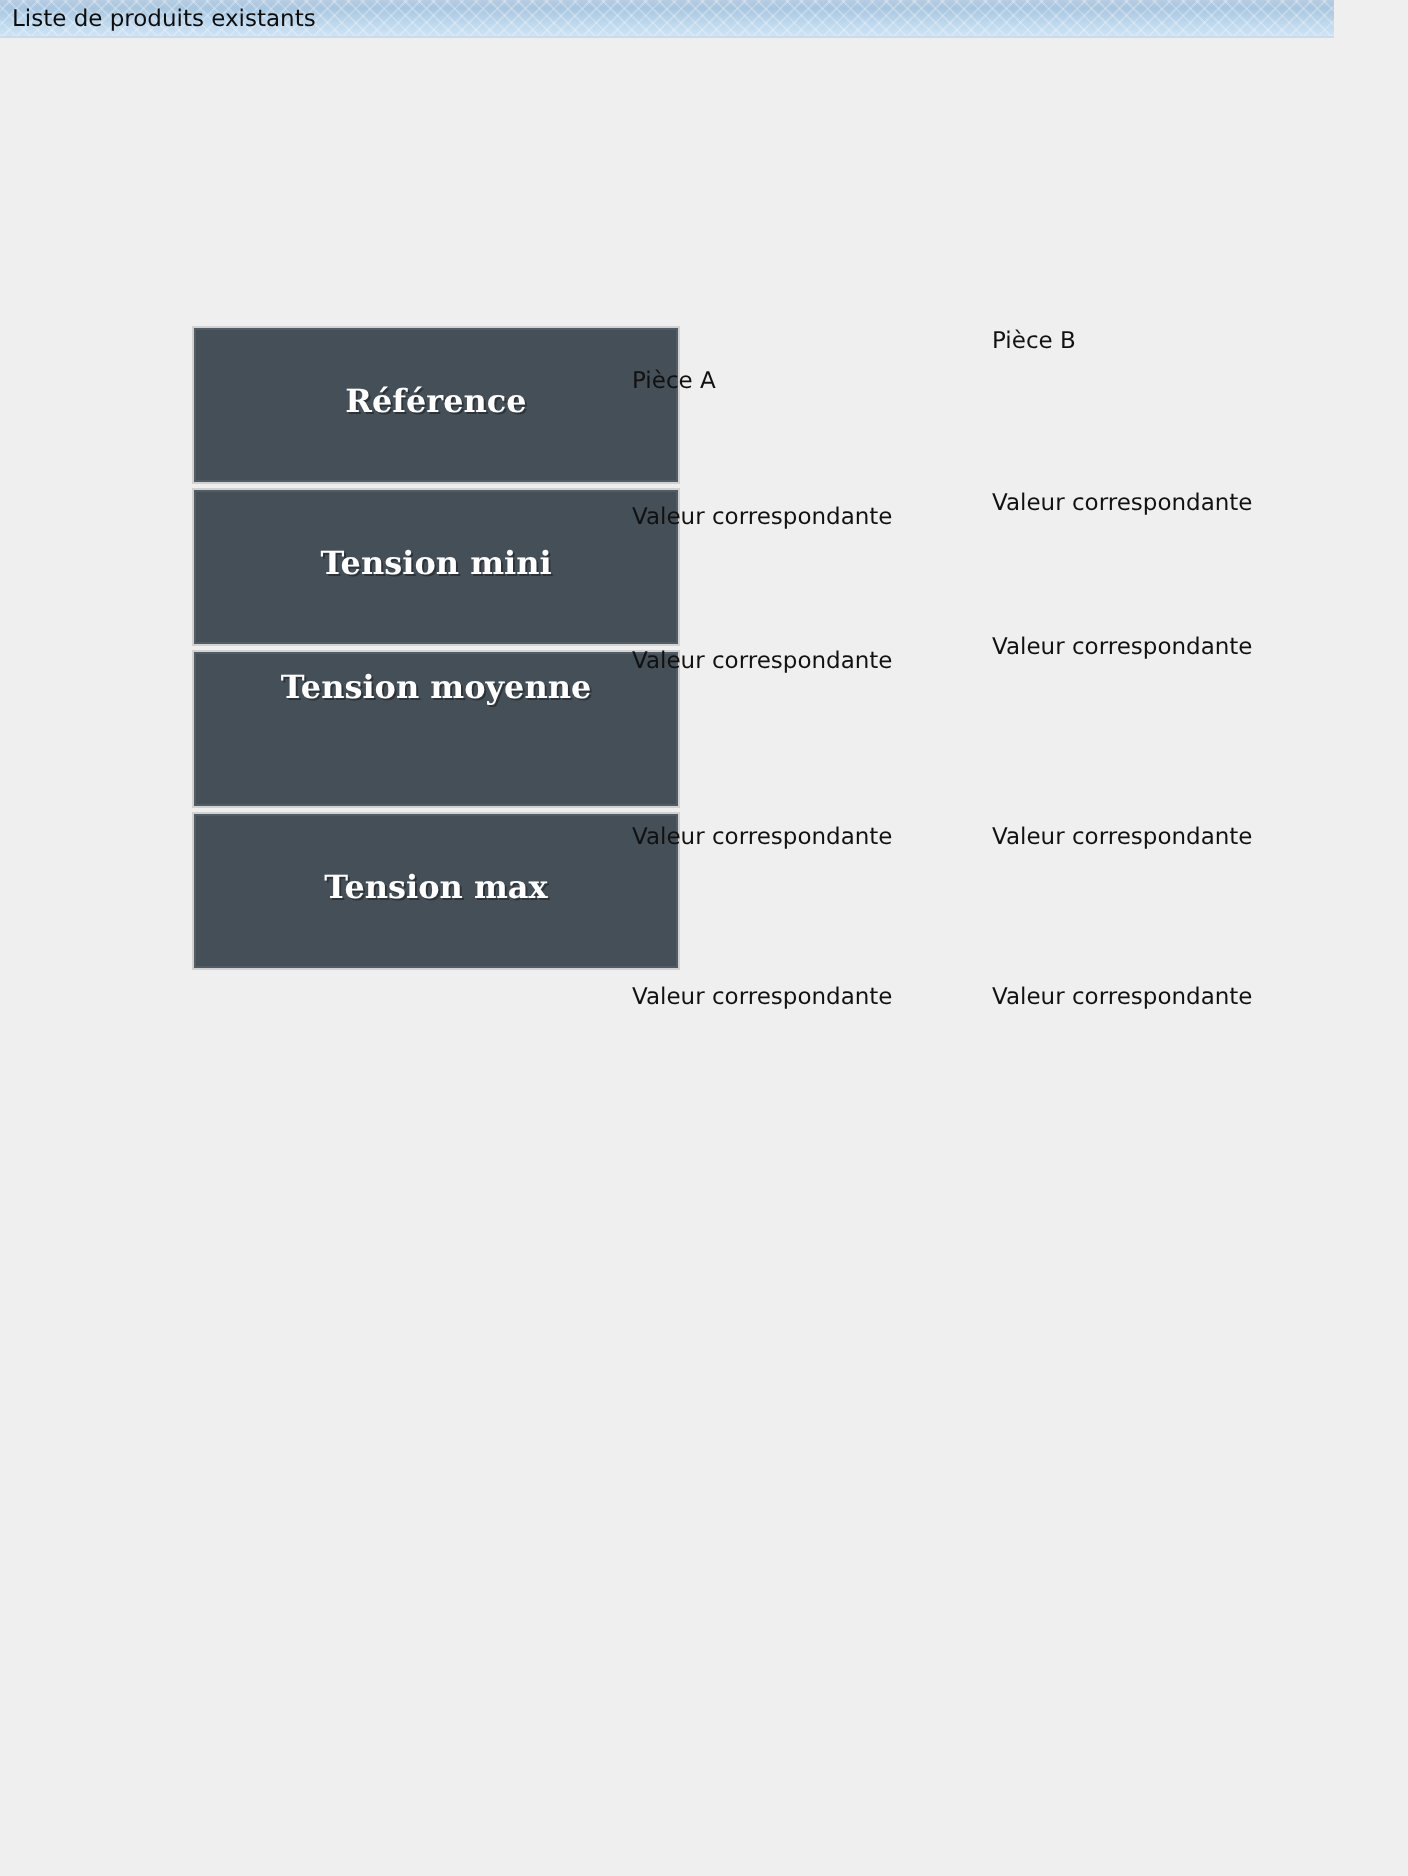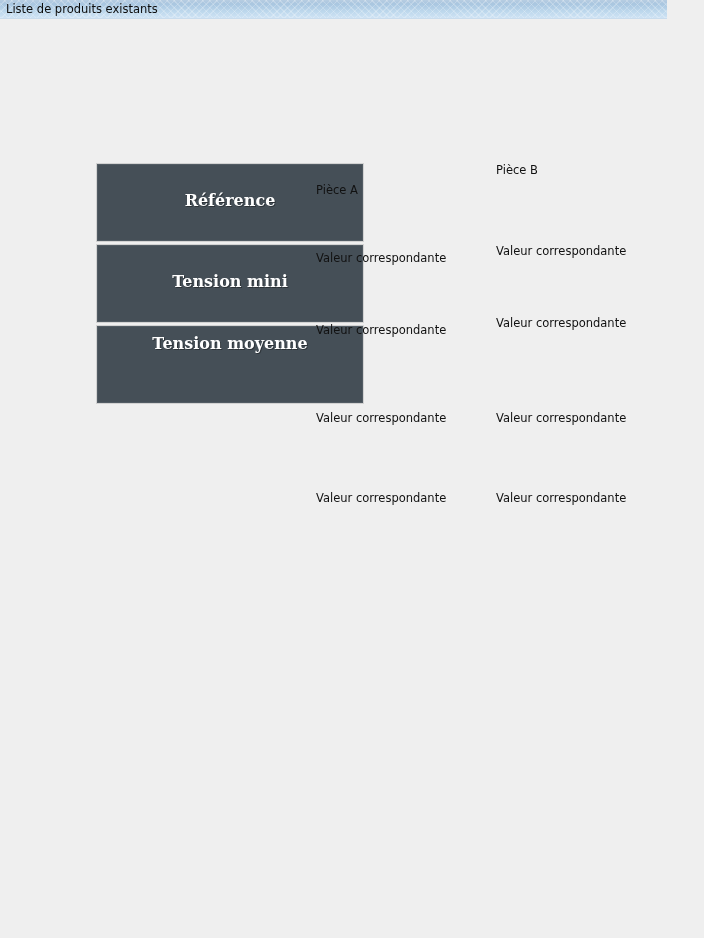--- a/index.html
+++ b/index.html
@@ -50,21 +50,21 @@
     left: 0; top: 19px;
     width: 704px;
     height: 919px;
     background: #efefef;
   }
 
   
   .label-box {
     position: absolute;
     left: 96px;
-    width: 268px;
+    width: 244px;
     background: #454f57;
     border: 1px solid #d2d2d2;
     box-sizing: border-box;
     box-shadow: inset 0 0 0 1px #525c64;
   }
   .label-box .label-text {
     position: absolute;
     left: 0;
     width: 100%;
     text-align: center;
@@ -128,20 +128,23 @@
 
   <div class="label-box box-0">
     <div class="label-text">Référence</div>
   </div>
   <div class="label-box box-1">
     <div class="label-text">Tension mini</div>
   </div>
   <div class="label-box box-2">
     <div class="label-text">Tension moyenne</div>
   </div>
+  <div class="label-box box-3">
+    <div class="label-text">Tension max</div>
+  </div>
 
   <div class="cell col-a row-head-a">Pièce A</div>
   <div class="cell col-b row-head-b">Pièce B</div>
 
   <div class="cell col-a row-a-1">Valeur correspondante</div>
   <div class="cell col-a row-a-2">Valeur correspondante</div>
   <div class="cell col-a row-a-3">Valeur correspondante</div>
   <div class="cell col-a row-a-4">Valeur correspondante</div>
 
   <div class="cell col-b row-b-1">Valeur correspondante</div>

